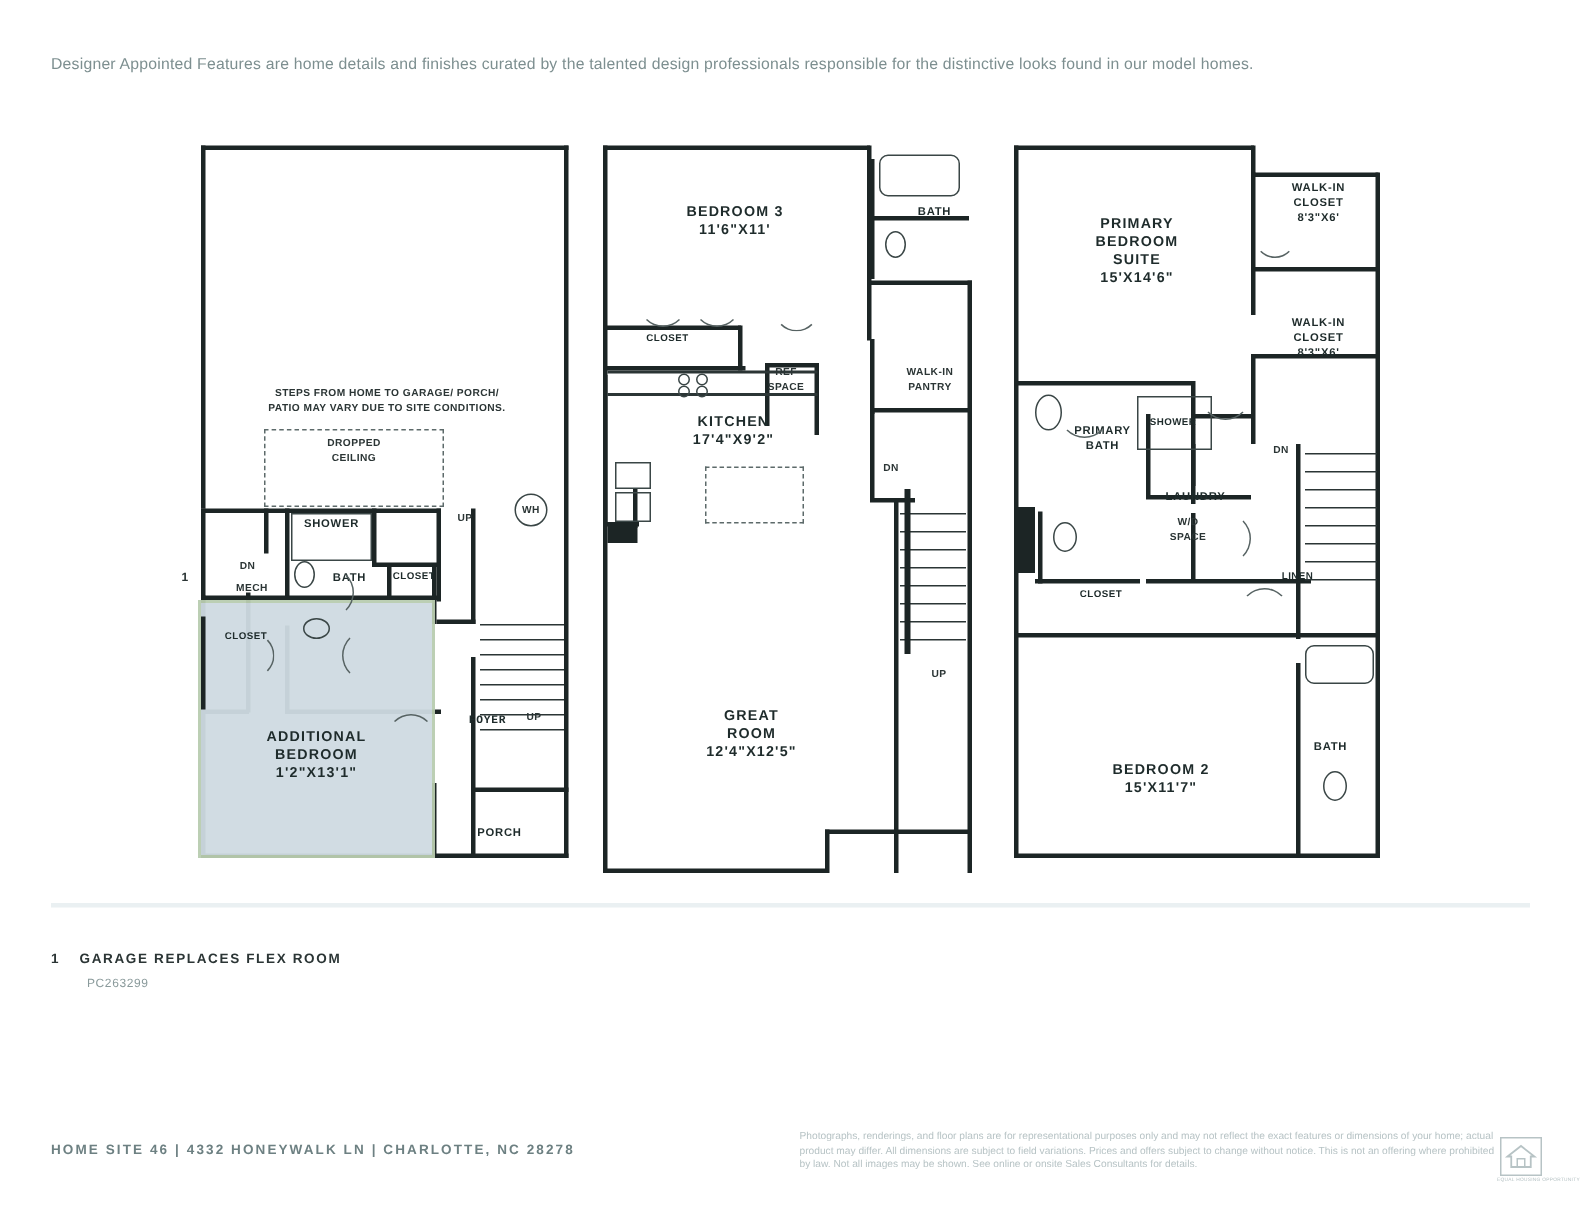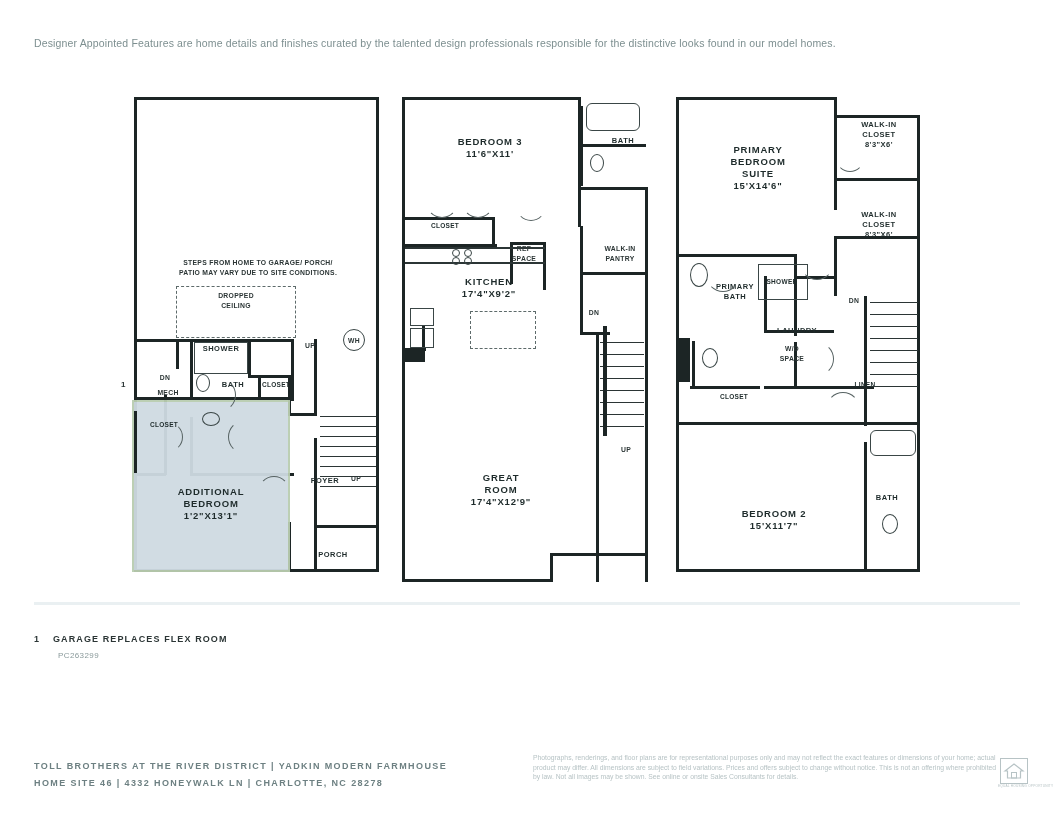--- a/index.html
+++ b/index.html
@@ -146,21 +146,21 @@
     <div class="circle" style="left:215px; top:243px; width:22px; height:22px;"></div>
     <div class="note" style="left:215px; top:250px; width:22px;">WH</div>
 
     <div class="highlight" style="left:4px; top:314px; width:158px; height:172px;"></div>
     <div class="room-label" style="left:12px; top:400px; width:142px;">ADDITIONAL
 BEDROOM
 1'2"X13'1"</div>
     <div class="room-label tiny" style="left:12px; top:334px; width:48px;">CLOSET</div>
     <div class="wall" style="left:6px; top:325px; width:3px; height:62px;"></div>
 
-    <div class="room-label small" style="left:172px; top:390px; width:50px;">FOYER</div>
+    <div class="room-label small" style="left:172px; top:390px; width:50px;font-family:Liberation Mono, monospace;">FOYER</div>
     <div class="note" style="left:218px; top:388px; width:20px;">UP</div>
     <div class="room-label small" style="left:172px; top:464px; width:66px;">PORCH</div>
     <div class="wall" style="left:186px; top:439px; width:65px; height:3px;"></div>
 
     <div class="thin" style="left:192px; top:330px; width:56px; height:1px;"></div>
     <div class="thin" style="left:192px; top:340px; width:56px; height:1px;"></div>
     <div class="thin" style="left:192px; top:350px; width:56px; height:1px;"></div>
     <div class="thin" style="left:192px; top:360px; width:56px; height:1px;"></div>
     <div class="thin" style="left:192px; top:370px; width:56px; height:1px;"></div>
     <div class="thin" style="left:192px; top:380px; width:56px; height:1px;"></div>
@@ -207,21 +207,21 @@
     <div class="wall" style="left:180px; top:246px; width:30px; height:3px;"></div>
     <div class="wall" style="left:196px; top:246px; width:3px; height:250px;"></div>
 
     <div class="room-label" style="left:20px; top:50px; width:140px;">BEDROOM 3
 11'6"X11'</div>
     <div class="room-label tiny" style="left:12px; top:135px; width:66px;">CLOSET</div>
     <div class="room-label" style="left:34px; top:190px; width:110px;">KITCHEN
 17'4"X9'2"</div>
     <div class="room-label" style="left:46px; top:386px; width:110px;">GREAT
 ROOM
-17'4"X12'9"</div>
+12'4"X12'5"</div>
     <div class="room-label small" style="left:195px; top:50px; width:56px;">BATH</div>
     <div class="note" style="left:192px; top:158px; width:56px;">WALK-IN
 PANTRY</div>
     <div class="note" style="left:104px; top:158px; width:40px;">REF
 SPACE</div>
     <div class="note" style="left:6px; top:263px; width:22px;">DW</div>
     <div class="note" style="left:182px; top:222px; width:24px;">DN</div>
     <div class="note" style="left:214px; top:359px; width:24px;">UP</div>
 
     <div class="thin" style="left:5px; top:161px; width:140px; height:2px;"></div>
@@ -333,21 +333,20 @@
 
 <div class="legend">
   <div class="legend-row">
     <span class="legend-num">1</span>
     <span class="legend-text">GARAGE REPLACES FLEX ROOM</span>
   </div>
   <div class="legend-code">PC263299</div>
 </div>
 
 <div class="footer">
-  <div class="footer-line">TOLL BROTHERS AT THE RIVER DISTRICT  |  YADKIN MODERN FARMHOUSE</div>
   <div class="footer-line">HOME SITE 46  |  4332 HONEYWALK LN  |  CHARLOTTE, NC 28278</div>
 </div>
 
 <div class="disclaimer">Photographs, renderings, and floor plans are for representational purposes only and may not reflect the exact features or dimensions of your home; actual product may differ. All dimensions are subject to field variations. Prices and offers subject to change without notice. This is not an offering where prohibited by law. Not all images may be shown. See online or onsite Sales Consultants for details.</div>
 
 <div class="eho">
   <svg width="28" height="26" viewBox="0 0 28 26" aria-hidden="true">
     <rect x="0.5" y="0.5" width="27" height="25" fill="none" stroke="#b7c3c5" stroke-width="1"></rect>
     <path d="M5 13 L14 6 L23 13 L20.5 13 L20.5 20 L7.5 20 L7.5 13 Z" fill="none" stroke="#b7c3c5" stroke-width="1.2"></path>
     <rect x="11.5" y="14.5" width="5" height="5.5" fill="none" stroke="#b7c3c5" stroke-width="1"></rect>

